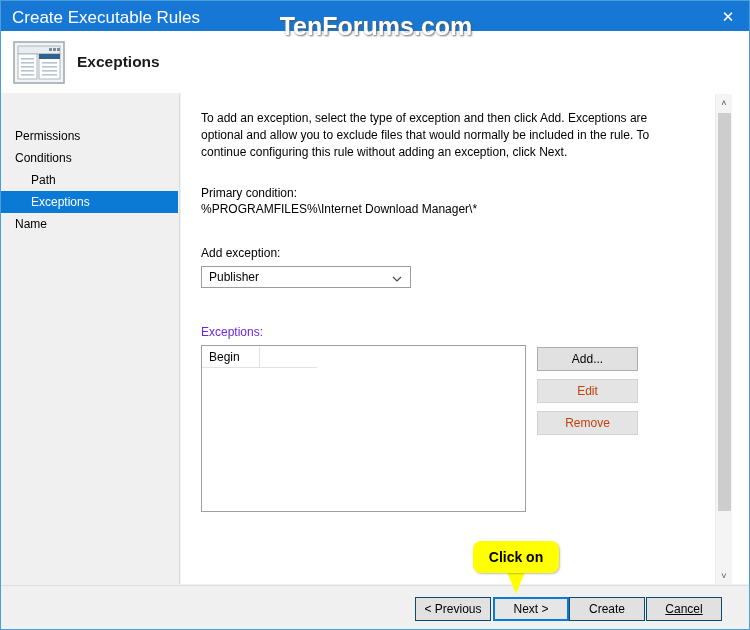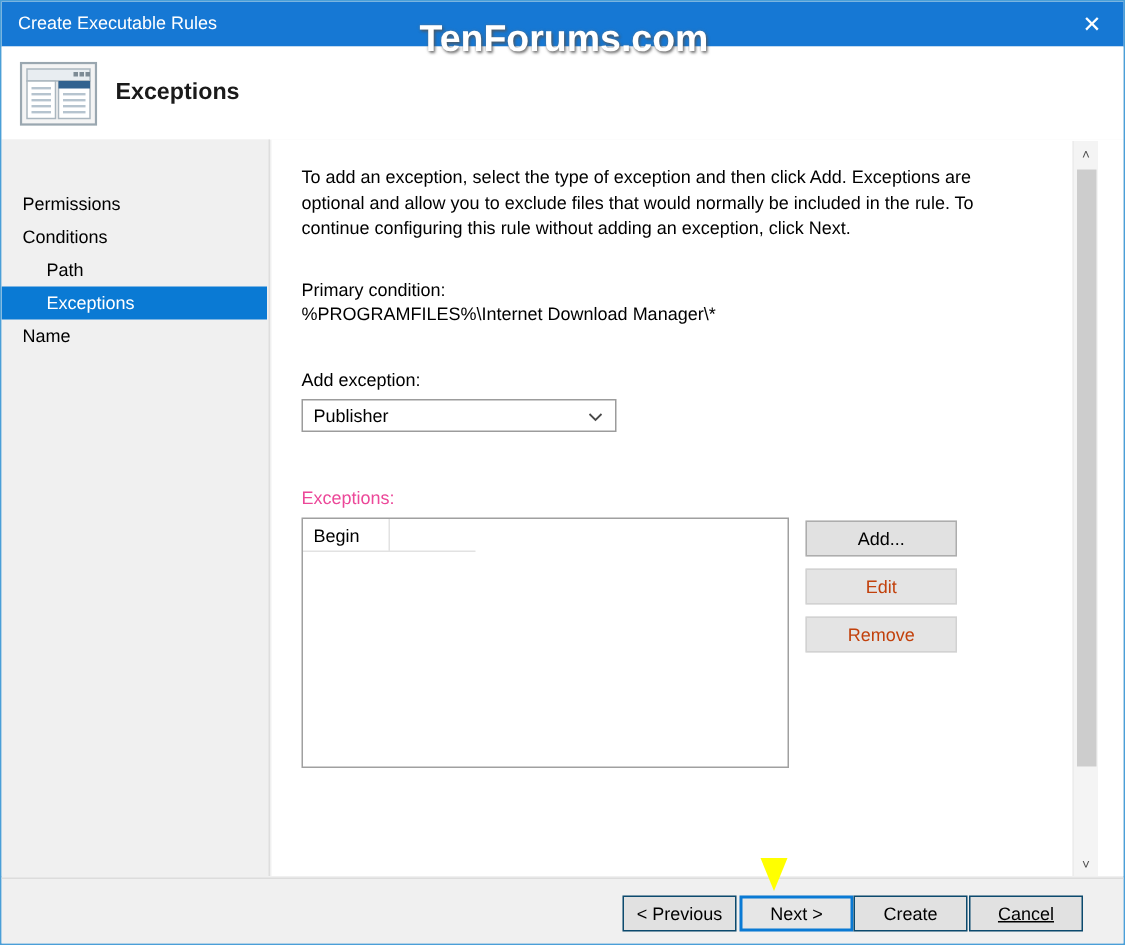--- a/index.html
+++ b/index.html
@@ -28,21 +28,21 @@
     left: 0; top: 0;
     width: 750px;
     height: 30px;
     background: #1678d4;
     box-sizing: border-box;
   }
   #titlebar-text {
     position: absolute;
     left: 11px;
     top: 7px;
-    font-size: 12px;
+    font-size: 17px;
     color: #ffffff;
     white-space: nowrap;
   }
   #close-button {
     position: absolute;
     right: 0; top: 0;
     width: 46px;
     height: 30px;
     display: flex;
     align-items: center;
@@ -187,21 +187,21 @@
     top: 4px;
     width: 12px;
     height: 12px;
   }
 
   #exceptions-label {
     position: absolute;
     left: 20px;
     top: 232px;
     font-size: 12px;
-    color: #ec4899;
+    color: #6d28d9;
   }
   #exceptions-list {
     position: absolute;
     left: 20px;
     top: 252px;
     width: 325px;
     height: 167px;
     background: #ffffff;
     border: 1px solid #a0a0a0;
     box-sizing: border-box;
@@ -430,20 +430,23 @@
     <div class="side-button disabled" id="remove-button">Remove</div>
   </div>
 
   <div id="content-scrollbar">
     <div class="scroll-arrow" id="scroll-up">˄</div>
     <div id="scroll-thumb"></div>
     <div class="scroll-arrow" id="scroll-down">˅</div>
   </div>
 
   <div id="callout-tail"></div>
+  <div id="callout">
+    <span id="callout-text">Click on</span>
+  </div>
 
   <div id="footer">
     <div class="footer-button" id="prev-button">&lt; Previous</div>
     <div class="footer-button" id="next-button">Next &gt;</div>
     <div class="footer-button" id="create-button">Create</div>
     <div class="footer-button" id="cancel-button">Cancel</div>
   </div>
 
 </div>
 

